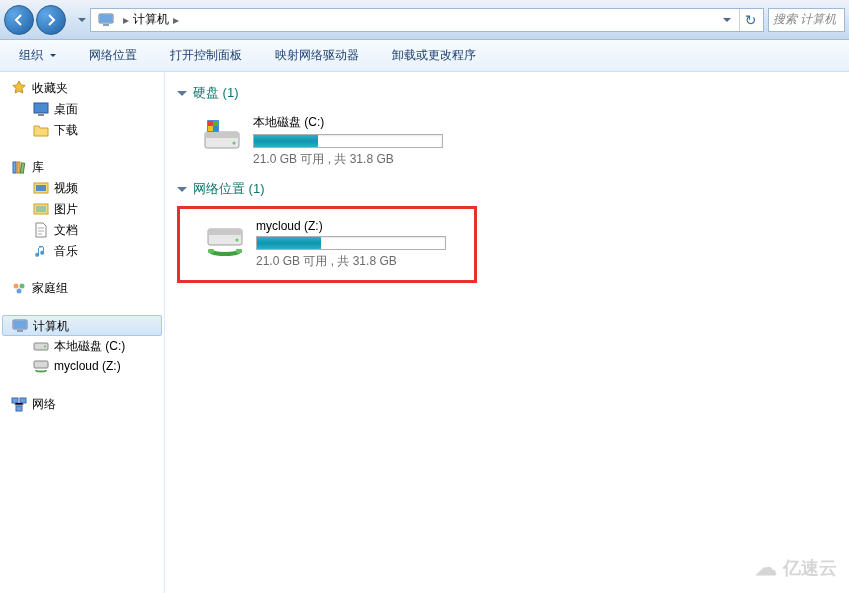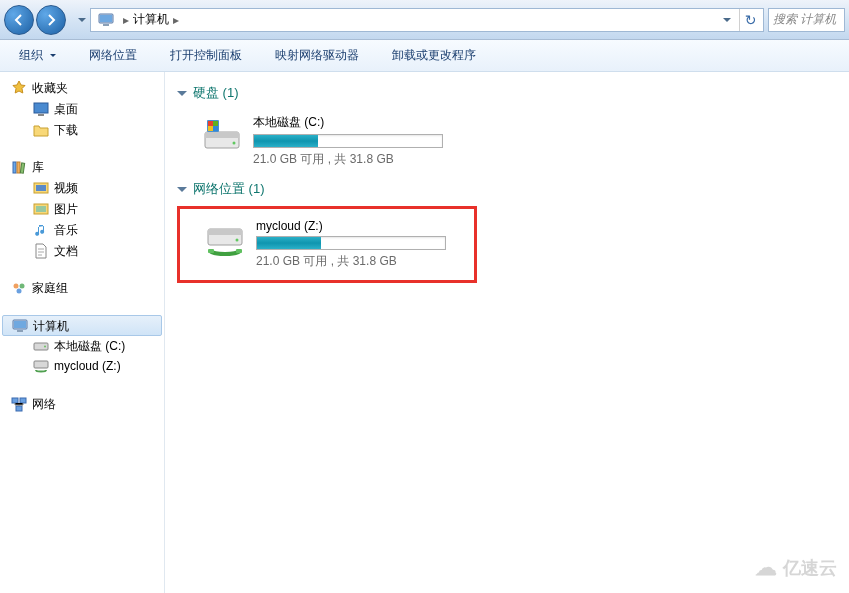--- a/index.html
+++ b/index.html
@@ -153,34 +153,34 @@
         <span class="ticon">
             <svg width="16" height="14" viewBox="0 0 16 14">
               <rect x="1" y="2" width="14" height="10" fill="#f8d878" stroke="#c8a030"></rect>
               <rect x="3" y="4" width="10" height="6" fill="#98c8a0"></rect>
             </svg>
           </span>
         <span>图片</span>
       </div>
       <div class="tree-item tree-child">
         <span class="ticon">
-            <svg width="16" height="16" viewBox="0 0 16 16">
-              <path d="M6 3v8a2 2 0 11-1-1V5l6-1v5a2 2 0 11-1-1V3z" fill="#4a9ad8"></path>
-            </svg>
-          </span>
-        <span>音乐</span>
-      </div>
-      <div class="tree-item tree-child">
-        <span class="ticon">
             <svg width="14" height="16" viewBox="0 0 14 16">
               <path d="M2 1h7l3 3v11H2z" fill="#fff" stroke="#888"></path>
               <path d="M4 6h6M4 9h6M4 12h4" stroke="#aaa"></path>
             </svg>
           </span>
         <span>文档</span>
+      </div>
+      <div class="tree-item tree-child">
+        <span class="ticon">
+            <svg width="16" height="16" viewBox="0 0 16 16">
+              <path d="M6 3v8a2 2 0 11-1-1V5l6-1v5a2 2 0 11-1-1V3z" fill="#4a9ad8"></path>
+            </svg>
+          </span>
+        <span>音乐</span>
       </div>
     </div>
 
     <div class="tree-group">
       <div class="tree-item root">
         <span class="ticon">
             <svg width="16" height="16" viewBox="0 0 16 16">
               <circle cx="5" cy="6" r="2.5" fill="#f0a060"></circle>
               <circle cx="11" cy="6" r="2.5" fill="#70b878"></circle>
               <circle cx="8" cy="11" r="2.5" fill="#6aa0e0"></circle>

